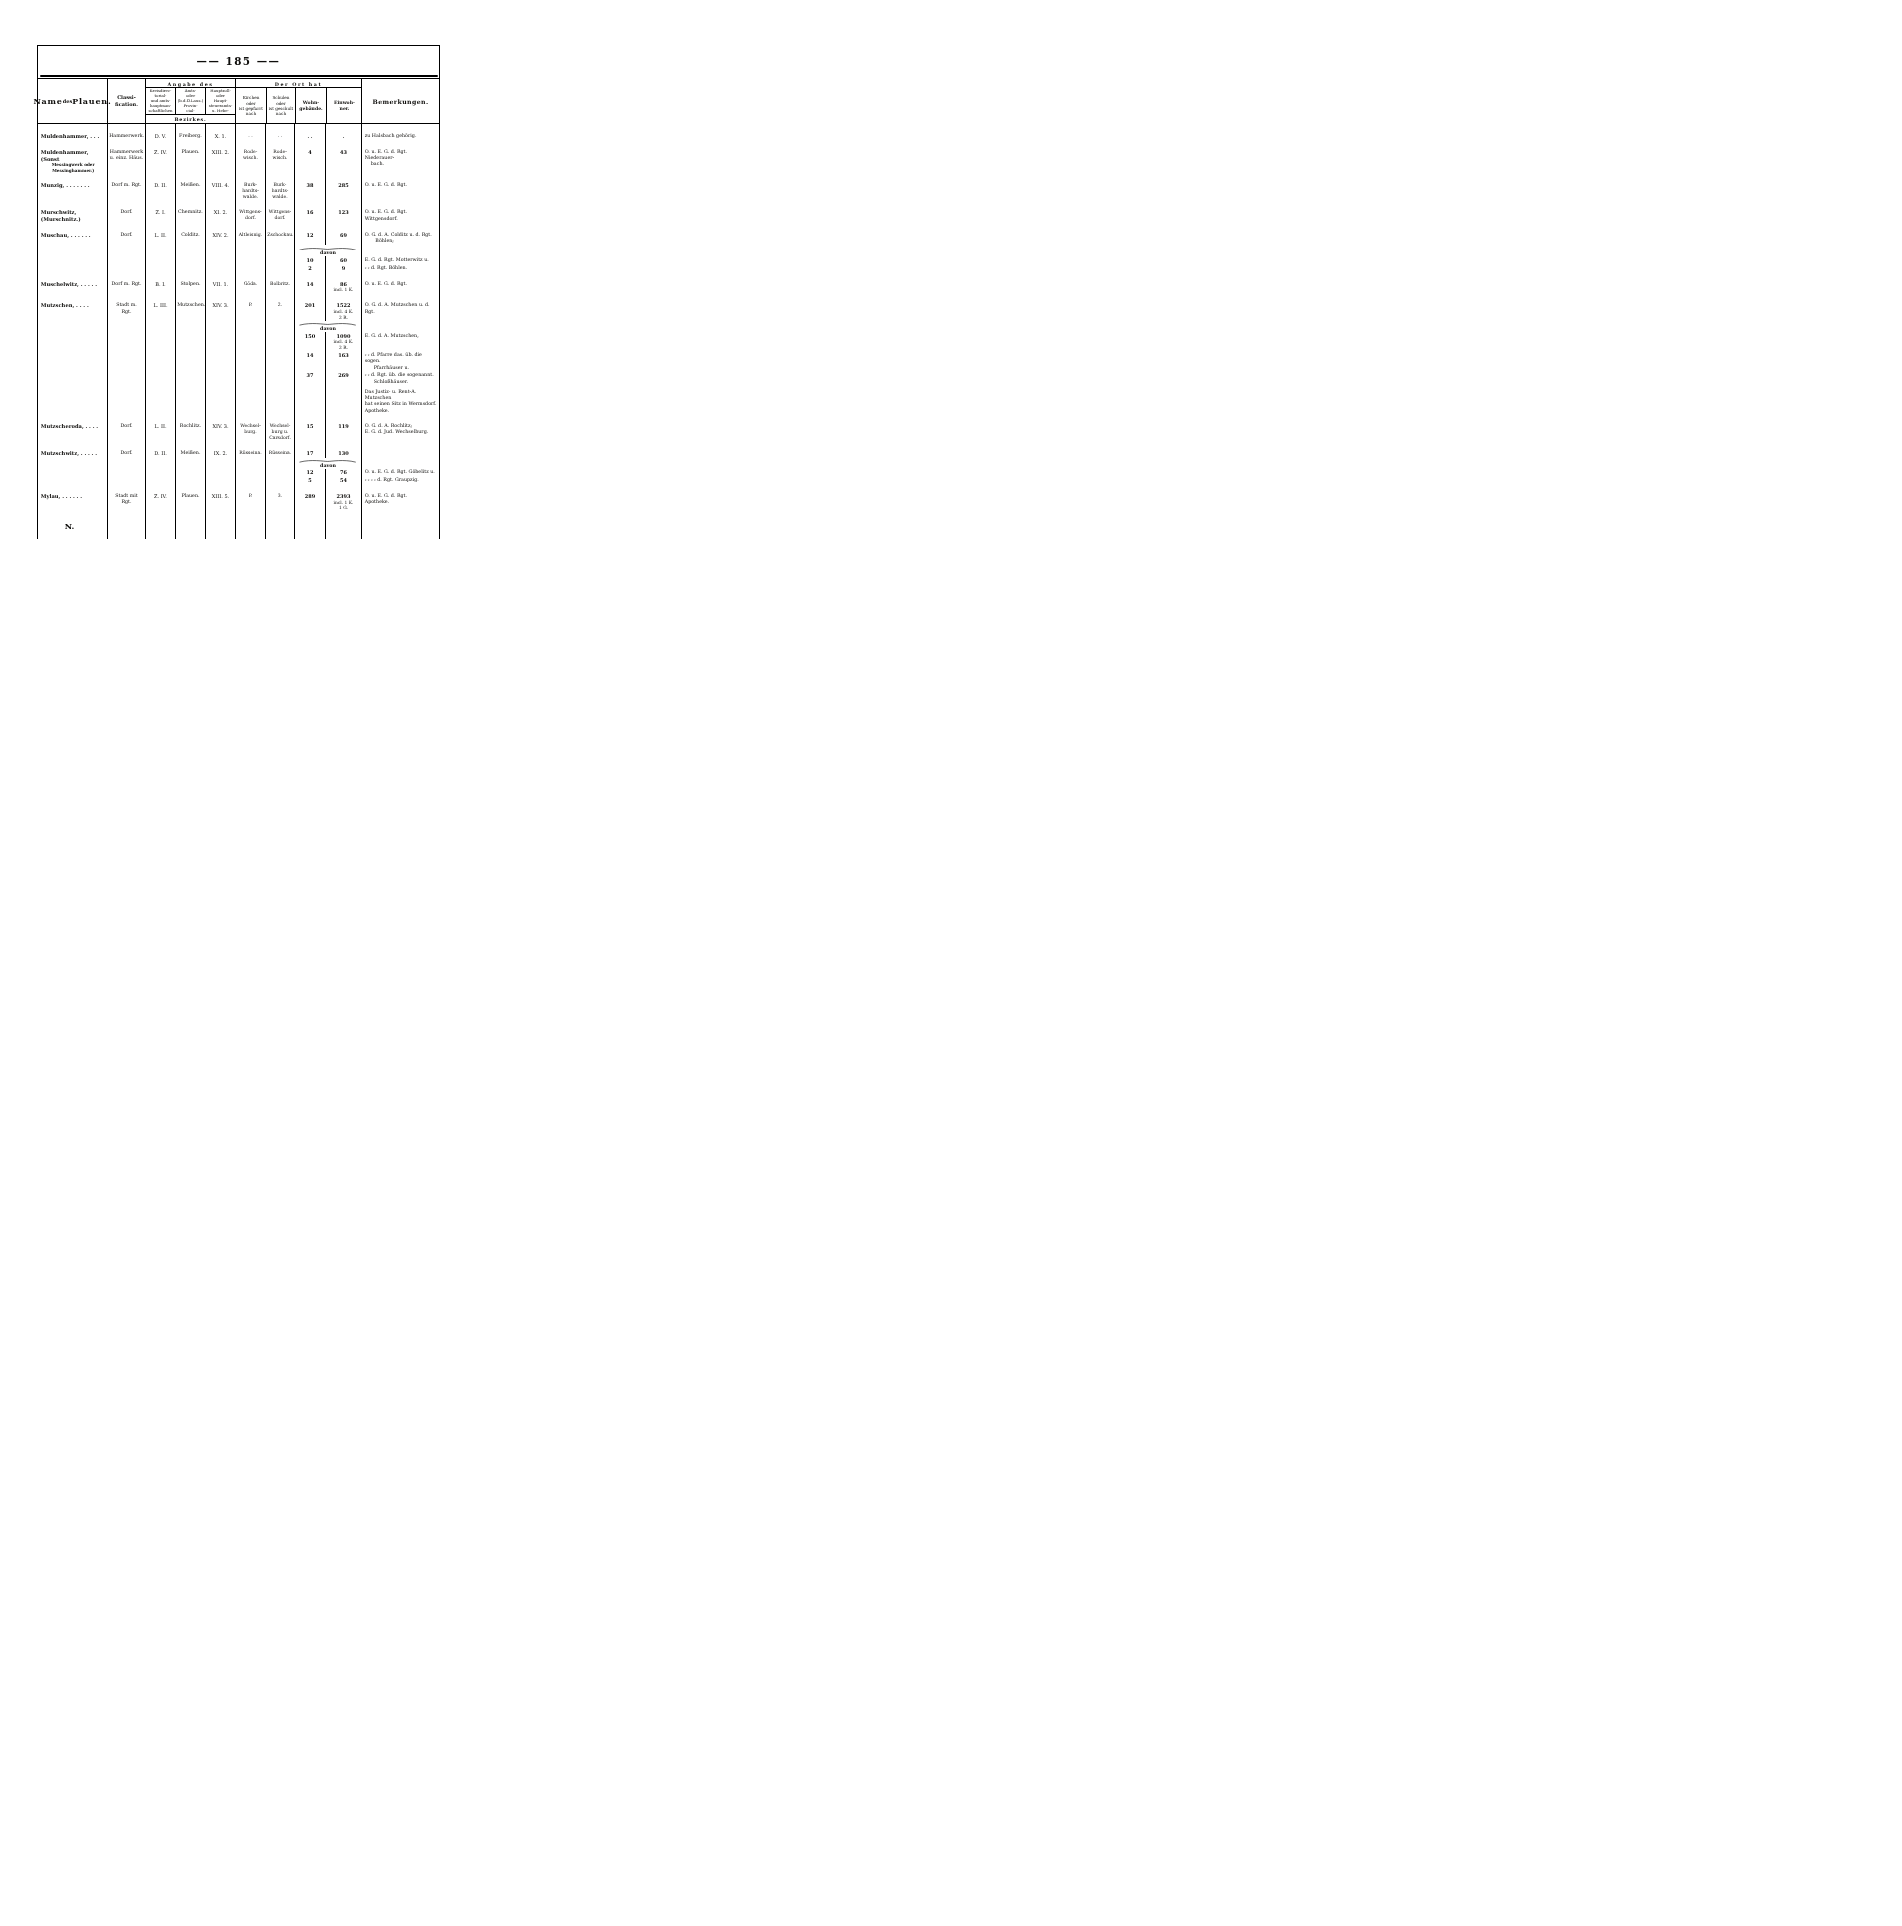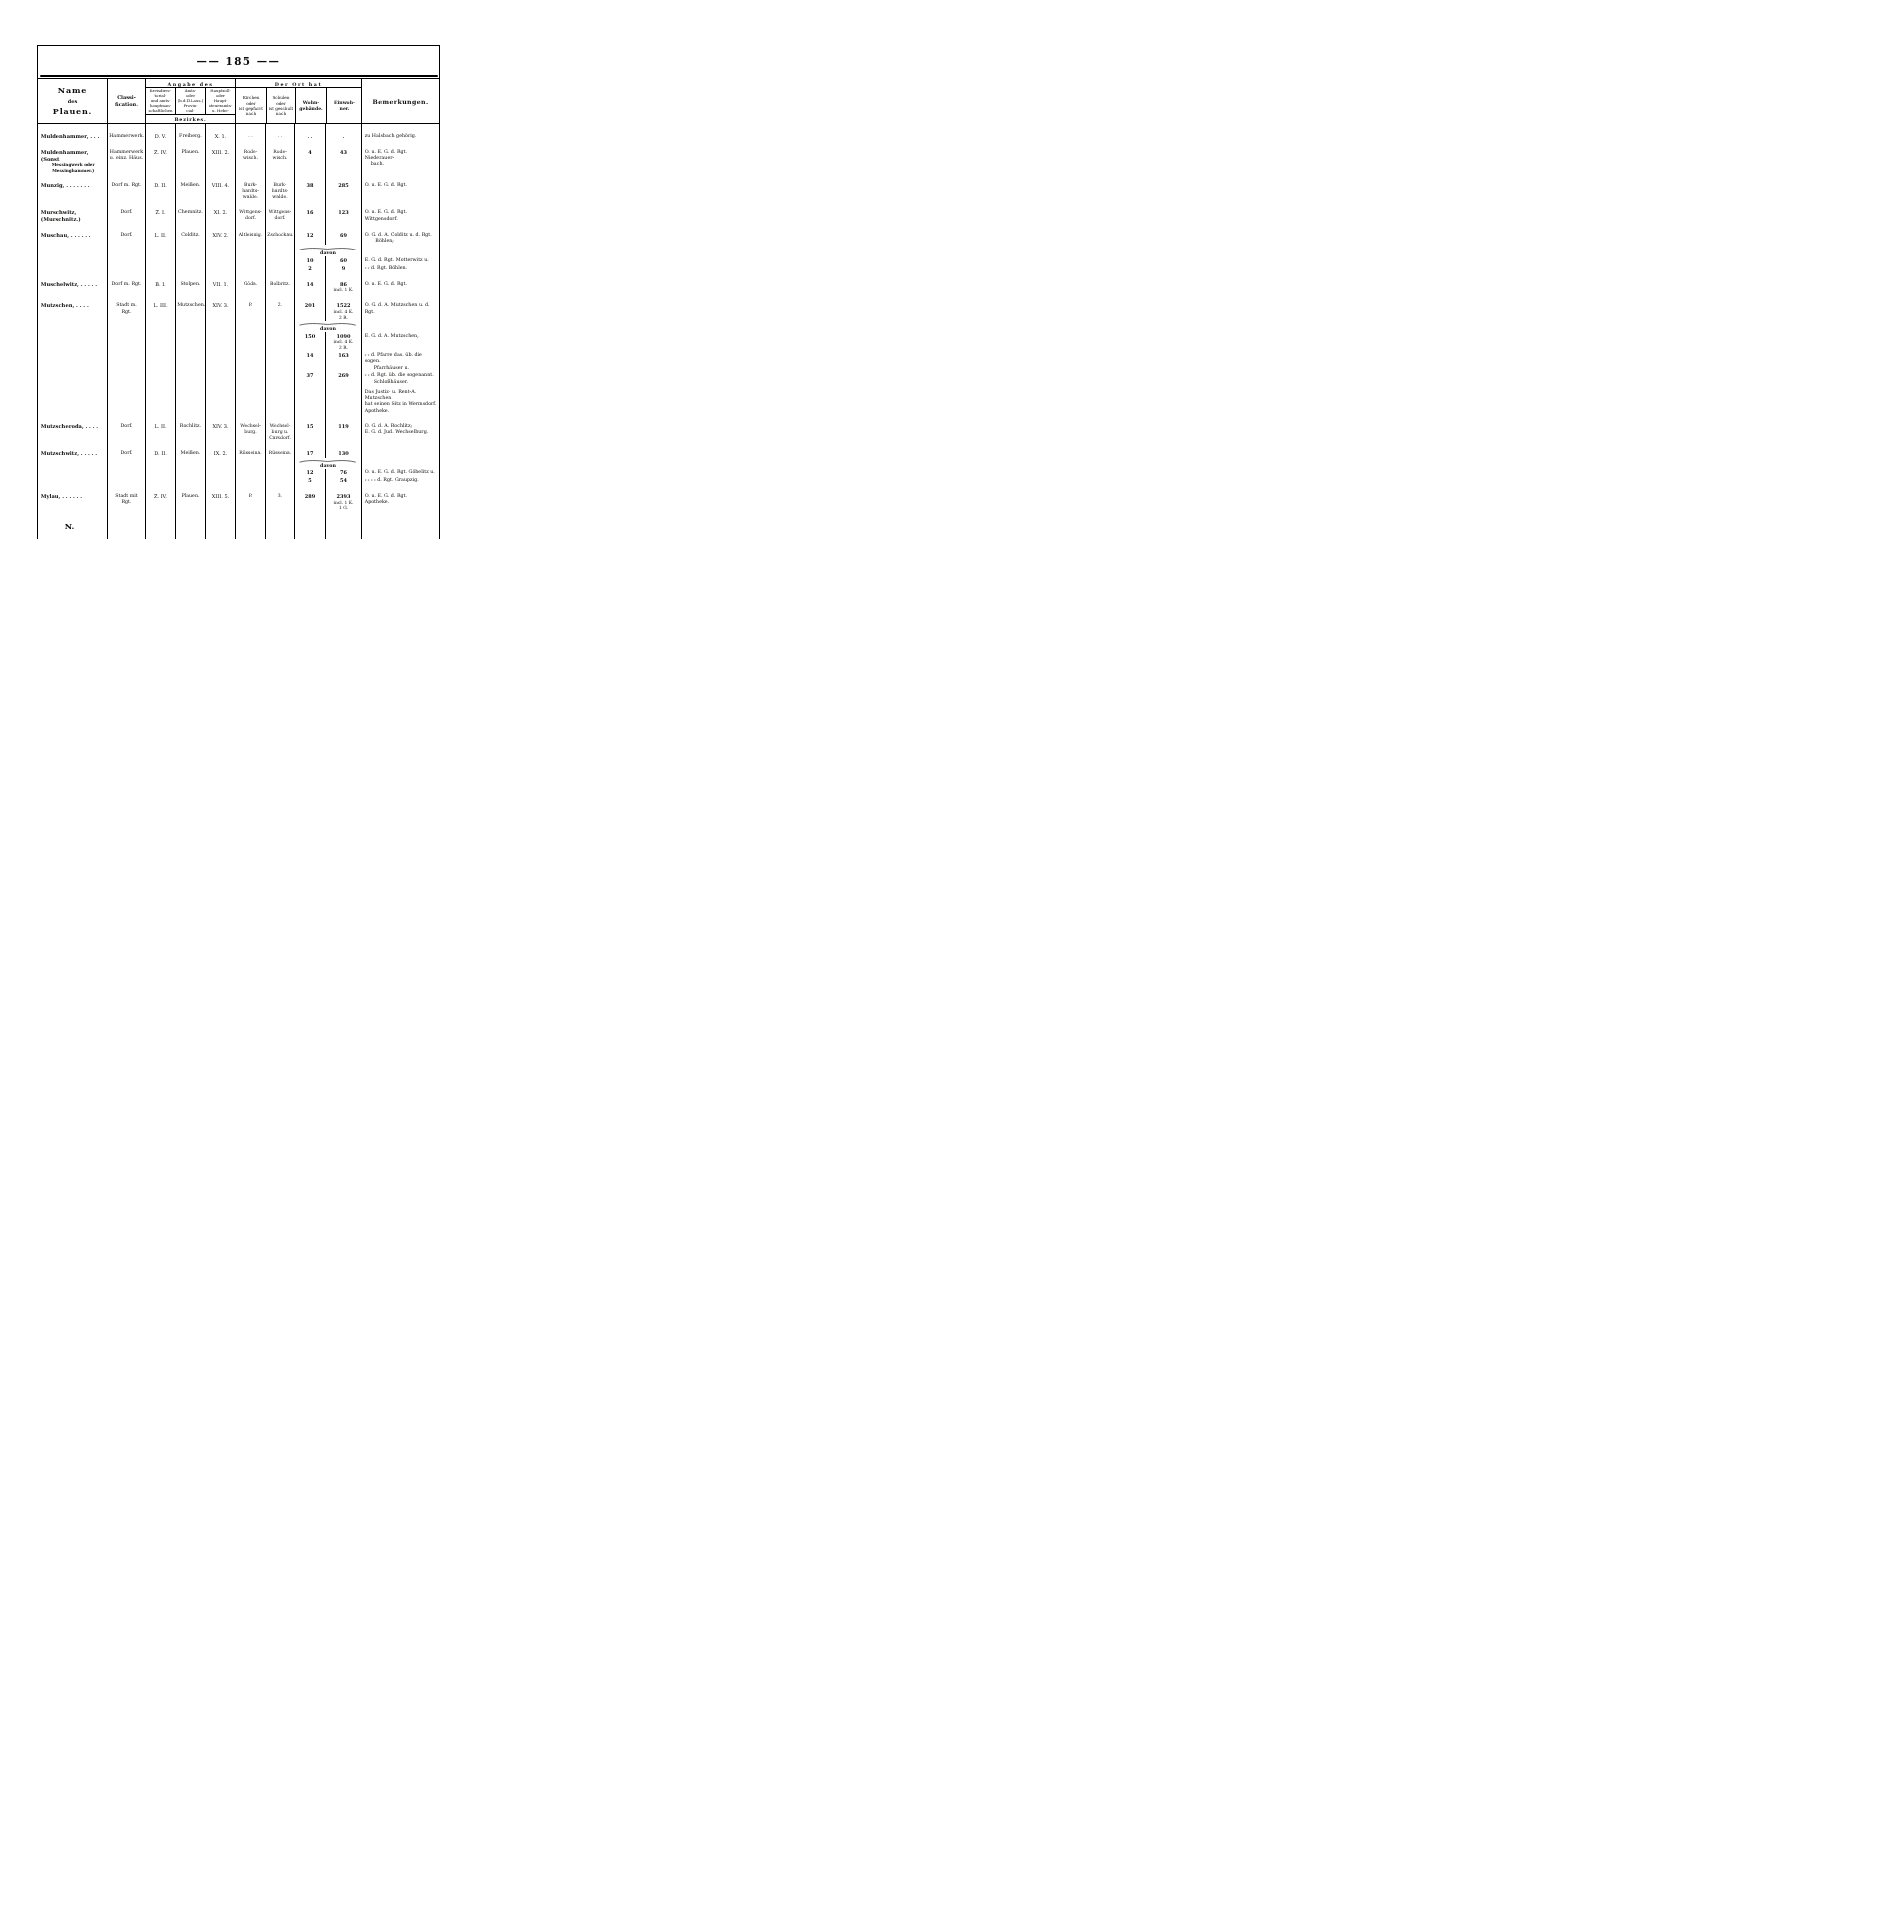--- a/index.html
+++ b/index.html
@@ -13,21 +13,21 @@
     border:1.2px solid #000;background:#fff;display:flex;flex-direction:column;
   }
   .page-number{text-align:center;font-size:10.4px;font-weight:bold;letter-spacing:1.5px;margin:9.2px 0 7.7px}
   .rule-top{height:2.3px;background:#000;border-radius:1.5px/60%;margin:0 1.5px 1.2px}
   
   .thead{
     display:grid;grid-template-columns:69px 38px 30px 30px 30px 30px 29px 31px 36px 1fr;
     border-top:0.6px solid #000;border-bottom:1.2px solid #000;min-height:45px;
   }
   .bl{border-left:0.6px solid #000}
-  .h-name{display:flex;flex-direction:column;justify-content:center;align-items:center;text-align:center}
+  .h-name{display:flex;justify-content:center;align-items:center;text-align:center}
   .hn1{font-size:8px;font-weight:bold;letter-spacing:0.8px}
   .hn2{font-size:5px;font-weight:bold;margin:1.9px 0}
   .h-class{display:flex;align-items:center;justify-content:center;text-align:center;
     font-weight:bold;font-size:5px;white-space:pre-line;line-height:1.45}
   .h-group{display:flex;flex-direction:column}
   .g1{grid-column:3 / span 3}
   .g2{grid-column:6 / span 4}
   .group-label{text-align:center;font-weight:bold;font-size:4.8px;letter-spacing:1.5px;
     padding:1.2px 0 0.8px;border-bottom:0.4px solid #000}
   .group-cols{display:flex;flex:1}

